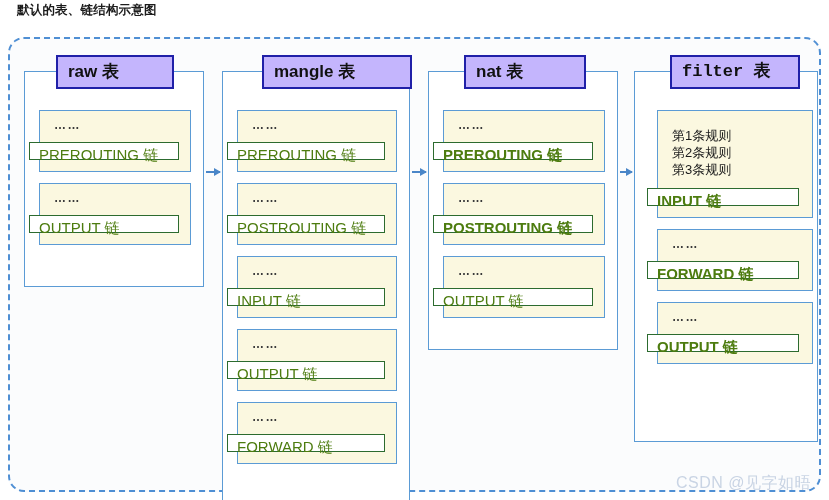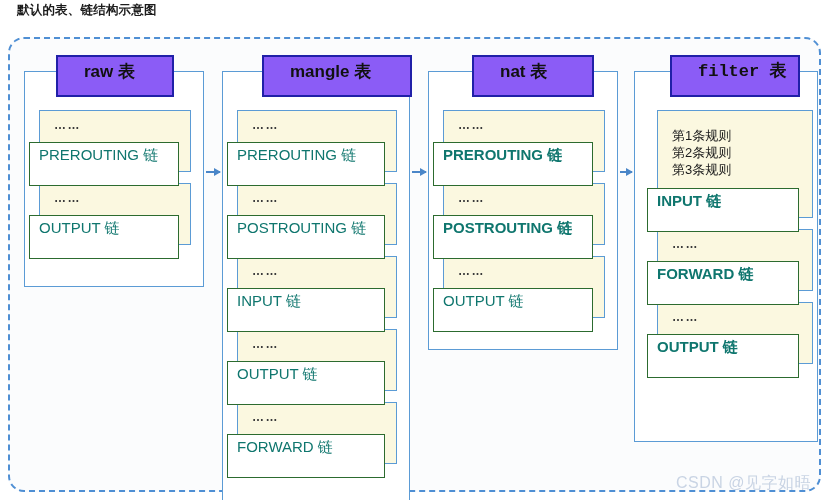--- a/index.html
+++ b/index.html
@@ -63,25 +63,25 @@
     border: 1.6px solid #5b9bd5;
     background: #ffffff;
     box-sizing: border-box;
   }
 
   
   .table-header {
     position: absolute;
     top: 0;
     border: 2px solid #2020a8;
-    background: #8b5cf6;
-    box-sizing: border-box;
-    height: 42px;
+    background: #c4b5fd;
+    box-sizing: border-box;
+    height: 34px;
     line-height: 30px;
-    padding: 0 26px;
+    padding: 0 10px;
     font-size: 17px;
     font-weight: 700;
     color: #111111;
     white-space: nowrap;
     z-index: 5;
   }
 
   
   .chain-group {
     position: absolute;
@@ -116,25 +116,25 @@
     font-weight: 700;
     font-size: 12px;
   }
 
   
   .chain-box {
     position: absolute;
     border: 1.8px solid #2c6b2f;
     background: #ffffff;
     box-sizing: border-box;
-    height: 44px;
+    height: 18px;
     line-height: 23px;
     padding: 0 9px;
     font-size: 15px;
-    color: #0f766e;
+    color: #4d7c0f;
     white-space: nowrap;
     z-index: 4;
   }
   .chain-box.bold { font-weight: 700; }
 
   
   .arrow {
     position: absolute;
     height: 2px;
     background: #4a86c8;
@@ -219,21 +219,21 @@
         <div class="chain-box bold" style="left: 4px; width: 160px; top: 70px;">PREROUTING 链</div>
         <div class="chain-group" style="left: 14px; top: 111px; width: 162px; height: 62px;">
           <div class="dots">……</div>
         </div>
         <div class="chain-box bold" style="left: 4px; width: 160px; top: 143px;">POSTROUTING 链</div>
         <div class="chain-group" style="left: 14px; top: 184px; width: 162px; height: 62px;">
           <div class="dots">……</div>
         </div>
         <div class="chain-box" style="left: 4px; width: 160px; top: 216px;">OUTPUT 链</div>
       </div>
-      <div class="table-header" style="left: 44px; width: 122px;">nat 表</div>
+      <div class="table-header" style="left: 36px; width: 122px;">nat 表</div>
     </div>
     <div class="table-block" style="left: 634px; width: 184px;">
       <div class="table-body" style="width: 184px; height: 371px;">
         <div class="chain-group" style="left: 22px; top: 38px; width: 156px; height: 108px;">
           <div class="rules">
             <div>第1条规则</div>
             <div>第2条规则</div>
             <div>第3条规则</div>
             <div class="rdots">……</div>
           </div>

